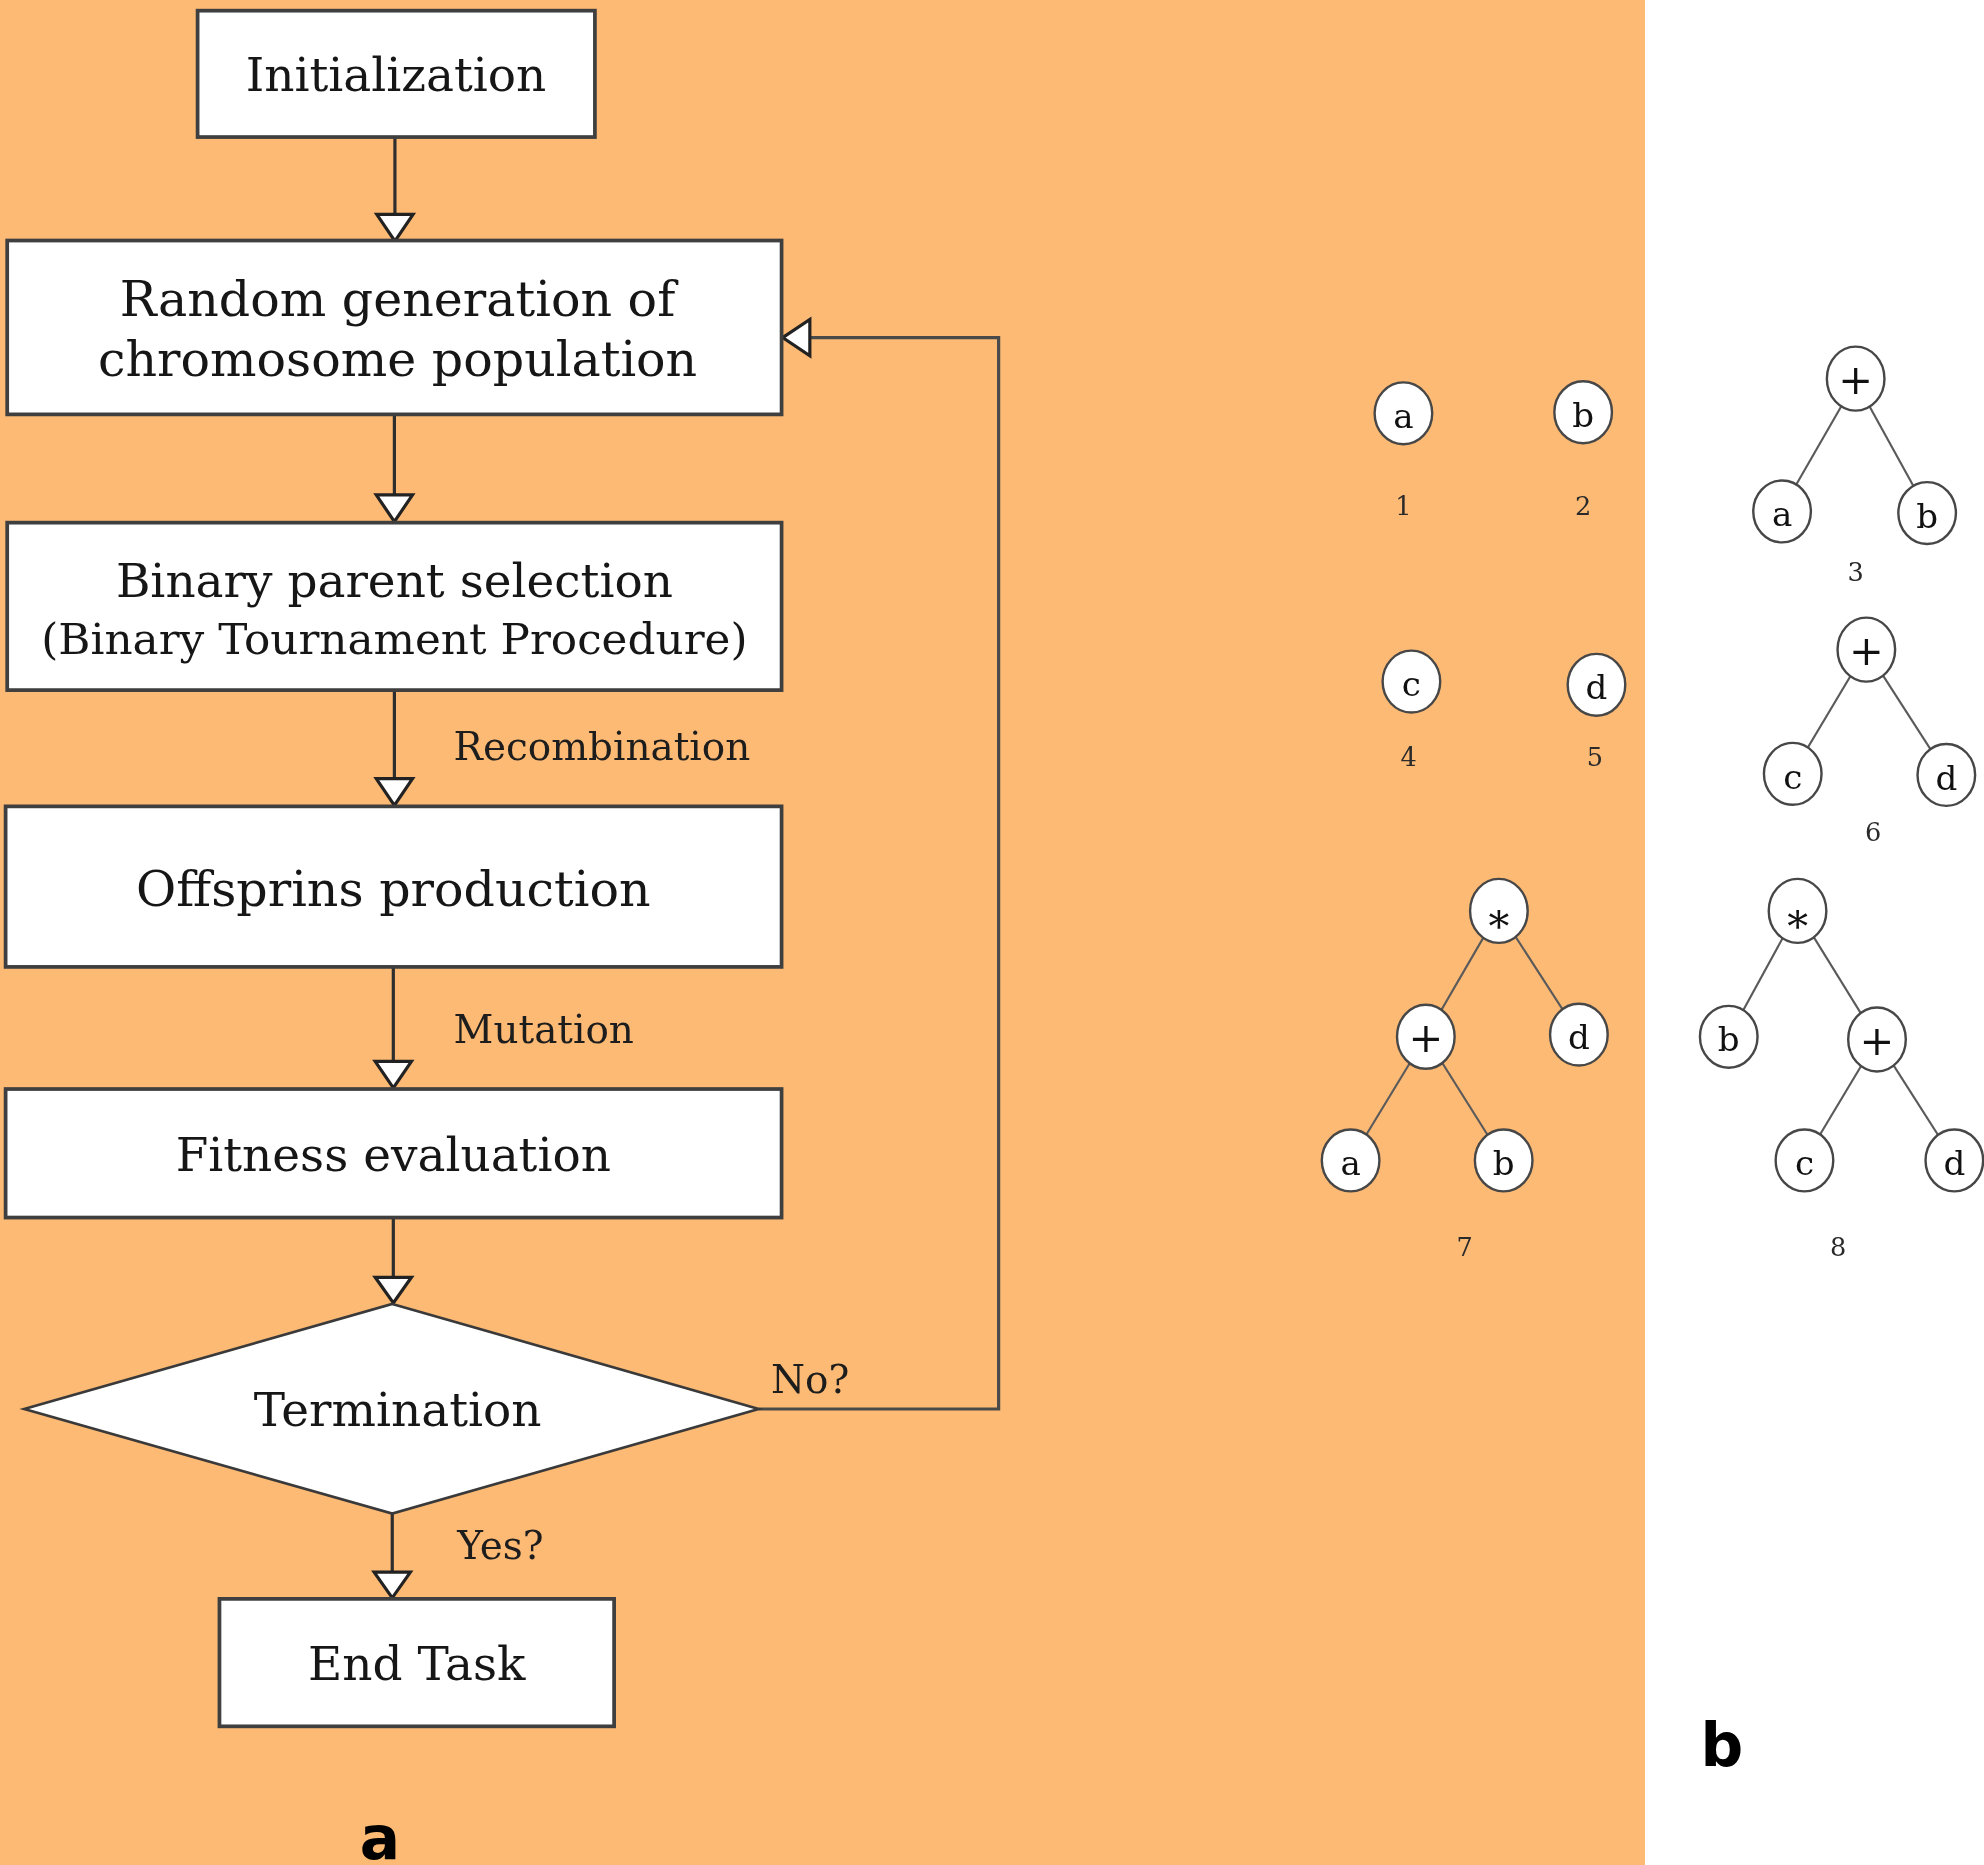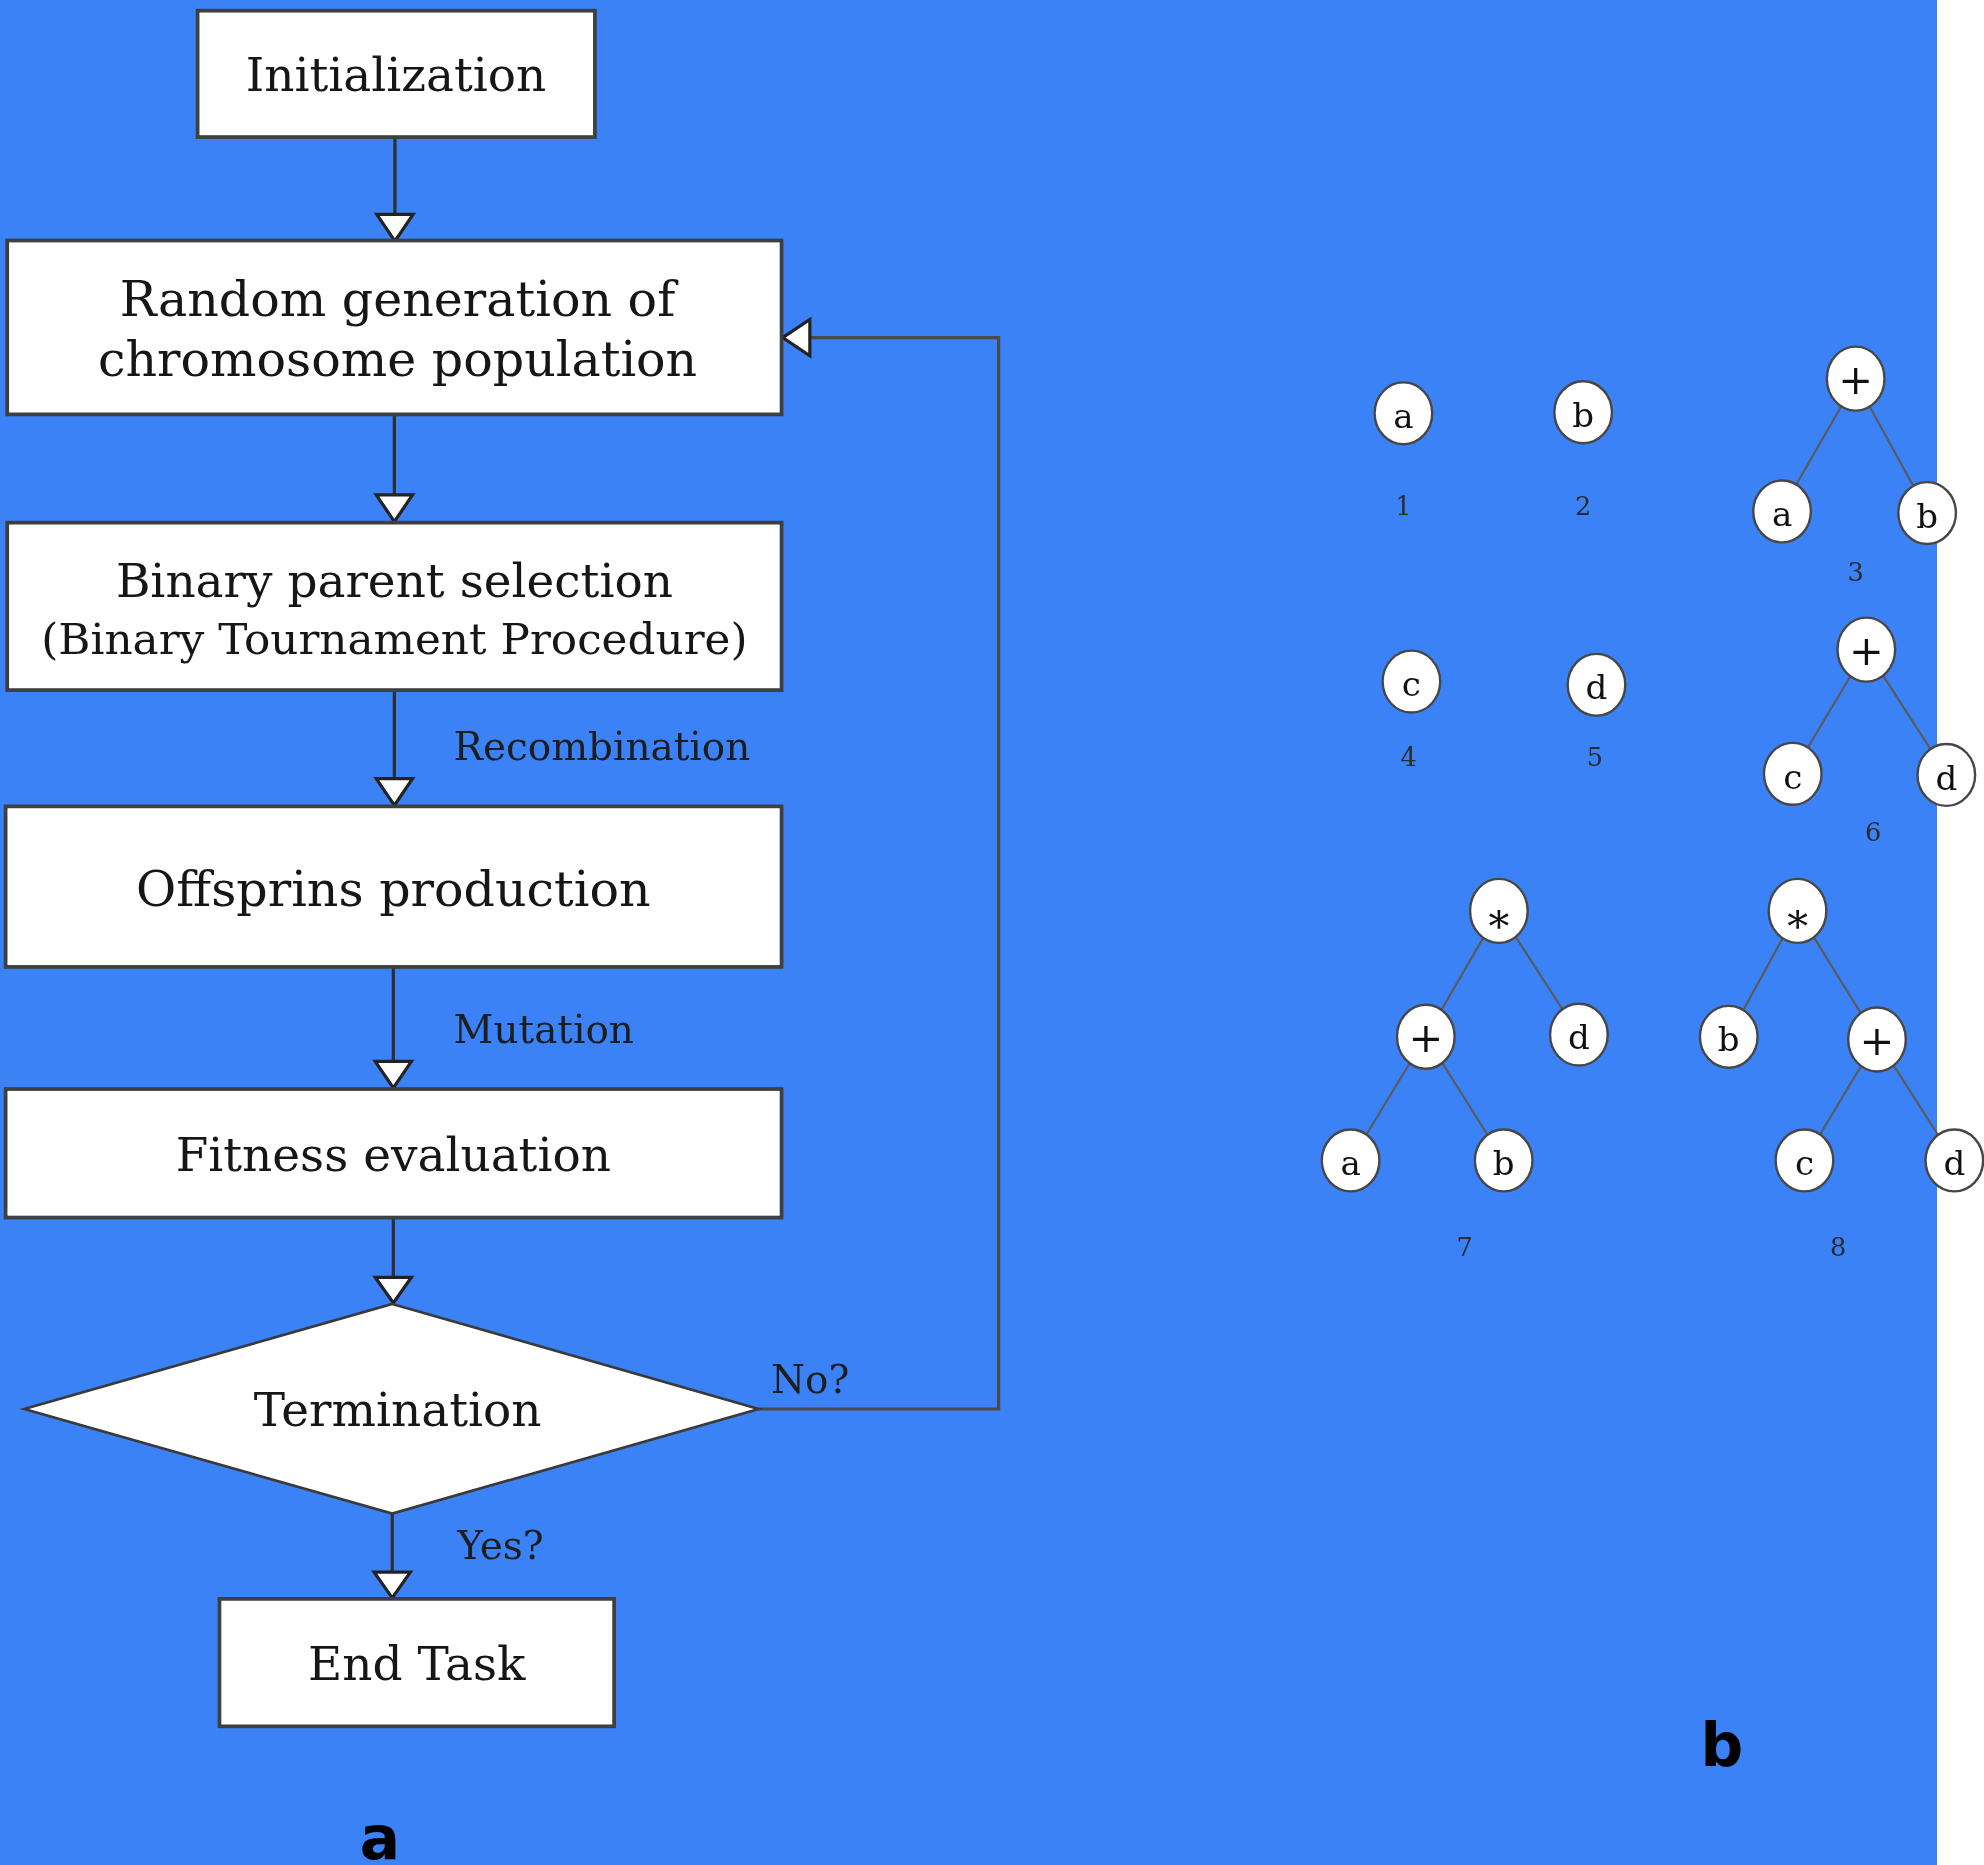--- a/index.html
+++ b/index.html
@@ -1,20 +1,20 @@
 <!DOCTYPE html>
 <html style="font-size:8.5px"><head>
 <meta charset="utf-8">
 <style>
   html, body { margin: 0; padding: 0; background: #ffffff; overflow: hidden; }
   .figure {
     position: relative;
-    width: 1937px;
+    width: 1645px;
     height: 1865px;
-    background: #3b82f6;
+    background: #fdba74;
     font-family: "DejaVu Serif", "Liberation Serif", serif;
   }
   svg { position: absolute; left: 0; top: 0; display: block; }
 
   
   .box        { fill: #ffffff; stroke: #3f3f3f; stroke-width: 7; }
   .diamond    { fill: #ffffff; stroke: #3a3a3a; stroke-width: 5; }
   .flowline   { stroke: #2e2e2e; stroke-width: 6; fill: none; }
   .loopline   { stroke: #4a4a4a; stroke-width: 6; fill: none; }
   .arrowhead  { fill: #ffffff; stroke: #222222; stroke-width: 6; stroke-linejoin: miter; }

